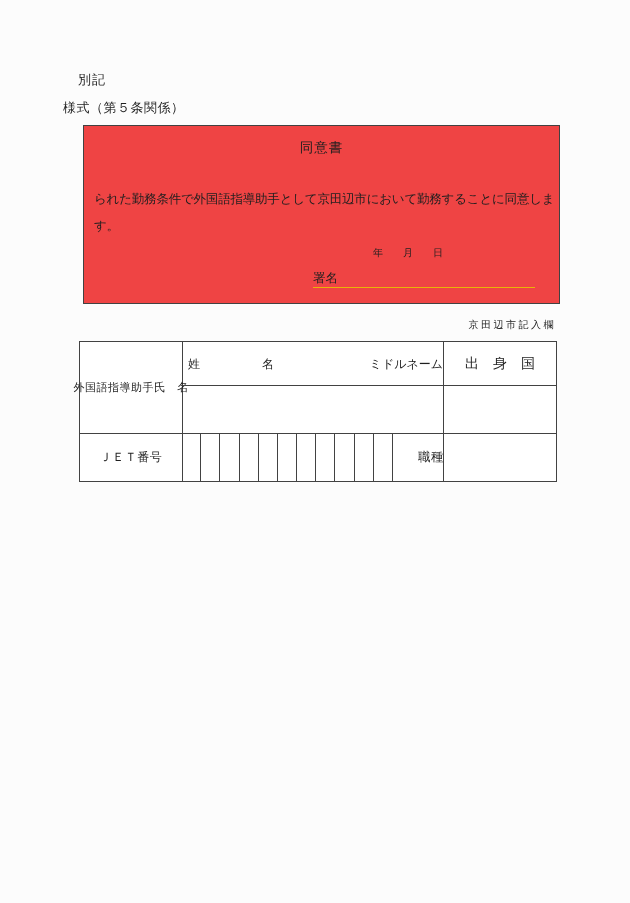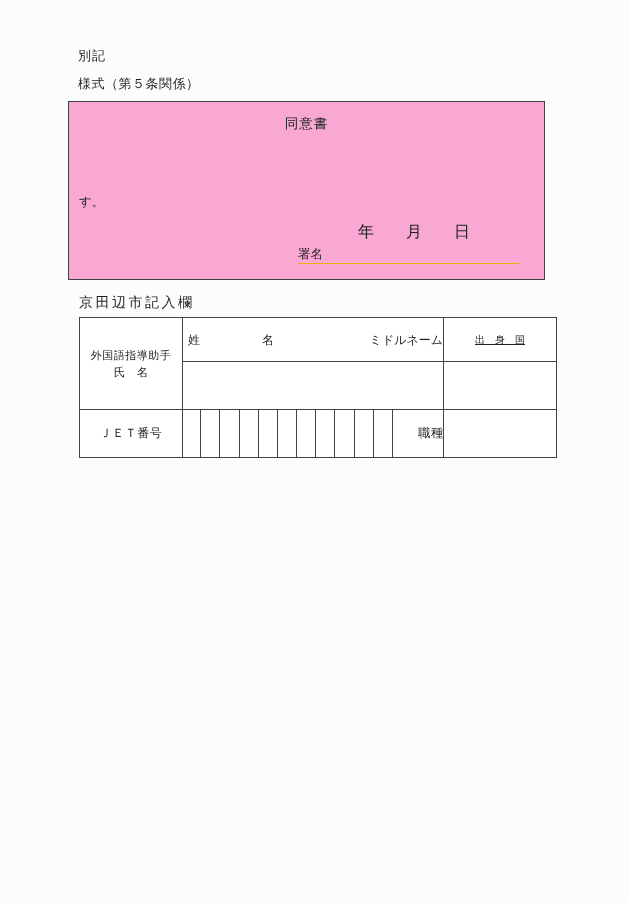--- a/index.html
+++ b/index.html
@@ -11,98 +11,99 @@
   html, body {
     width: 630px; height: 903px;
     background: var(--bg-color);
     font-family: "Liberation Serif", "DejaVu Serif", serif;
     color: var(--text-color);
   }
   .page {
     position: relative;
     width: 630px; height: 647px;
     overflow: hidden;
+    margin-top: 24px;
   }
 
   
   .appendix-label {
     position: absolute; left: 78px; top: 47px;
     font-size: 13px; letter-spacing: 1px; white-space: nowrap;
   }
   .form-ref-label {
-    position: absolute; left: 78px; top: 75px;
+    position: absolute; left: 63px; top: 75px;
     font-size: 13px; letter-spacing: 0.5px; white-space: nowrap;
   }
 
   
   .consent-box {
-    position: absolute; left: 68px; top: 101px;
+    position: absolute; left: 83px; top: 101px;
     width: 477px; height: 179px;
     border: 1px solid var(--border-color);
-    background: #f9a8d4;
+    background: #ef4444;
   }
   .consent-title {
     position: absolute; left: 0; top: 13px; width: 100%;
     text-align: center; font-size: 13.5px; letter-spacing: 1px;
   }
   .consent-line {
     position: absolute; left: 10px; right: 4px;
     font-size: 12.5px; letter-spacing: -0.2px;
     white-space: nowrap; overflow: visible;
   }
   .consent-line-0 { top: 38px; }
   .consent-line-1 { top: 65px; }
   .consent-line-2 { top: 92px; }
   .date-line {
     position: absolute; left: 289px; top: 120px;
-    font-size: 16px; white-space: nowrap;
+    font-size: 10px; white-space: nowrap;
   }
   .signature-line {
     position: absolute; left: 229px; top: 144px;
     width: 222px; height: 18px;
     border-bottom: 1px solid #eab308;
     font-size: 12.5px;
   }
 
   
   .city-heading {
     position: absolute; left: 79px; top: 294px; width: 477px;
-    text-align: left; font-size: 14px; letter-spacing: 2.5px;
+    text-align: right; font-size: 10px; letter-spacing: 2.5px;
     white-space: nowrap;
   }
   .city-table {
     position: absolute; left: 79px; top: 317px;
     width: 478px; height: 141px;
     border: 1px solid var(--border-color);
     background: #fff;
     display: grid;
     grid-template-columns: 103px 261px auto;
     grid-template-rows: 44px 48px auto;
     font-size: 12.5px;
   }
   .cell {
     display: flex; align-items: center; justify-content: center;
   }
   .br { border-right: 1px solid var(--border-color); }
   .bb { border-bottom: 1px solid var(--border-color); }
 
-  .cell-assistant { grid-column: 1; grid-row: 1 / 3; flex-direction: column; line-height: 17px; }
+  .cell-assistant { grid-column: 1; grid-row: 1 / 3; flex-direction: row; line-height: 17px; }
   .assistant-line1 { font-size: 11px; letter-spacing: 0.5px; white-space: nowrap; }
   .assistant-line2 { font-size: 11.5px; white-space: nowrap; }
 
   .cell-name-header { grid-column: 2; grid-row: 1; position: relative; }
   .cell-name-header span {
     position: absolute; top: 50%; transform: translateY(-50%);
     font-size: 12px; white-space: nowrap;
   }
   .hdr-surname { left: 5px; }
   .hdr-given   { left: 79px; }
   .hdr-middle  { right: 0; }
 
-  .cell-country-header { grid-column: 3; grid-row: 1; font-size: 10px; white-space: nowrap; text-decoration: underline; }
+  .cell-country-header { grid-column: 3; grid-row: 1; font-size: 14px; white-space: nowrap; }
   .cell-name-entry     { grid-column: 2; grid-row: 2; }
   .cell-country-entry  { grid-column: 3; grid-row: 2; }
 
   .cell-jet-label { grid-column: 1; grid-row: 3; font-size: 12px; letter-spacing: 0.5px; white-space: nowrap; font-family: Liberation Serif, serif; }
   .cell-jet-row   { grid-column: 2; grid-row: 3; display: flex; align-items: stretch; padding: 0; gap: 25px; }
   .jet-boxes { display: flex; height: 100%; }
   .jet-box { width: 19.18px; border-right: 1px solid var(--border-color); }
   .job-label-cell { flex: 1; display: flex; align-items: center; justify-content: center; }
   .job-label { font-size: 12.5px; letter-spacing: 0.5px; white-space: nowrap; }
   .cell-job-entry { grid-column: 3; grid-row: 3; }
@@ -111,20 +112,21 @@
 <body>
 
 <div class="page">
 
   <div class="appendix-label">別記</div>
 
   <div class="form-ref-label">様式（第５条関係）</div>
 
   <div class="consent-box">
     <div class="consent-title">同意書</div>
+    <div class="consent-line consent-line-1">られた勤務条件で外国語指導助手として京田辺市において勤務することに同意しま</div>
     <div class="consent-line consent-line-2">す。</div>
     <div class="date-line">年　　月　　日</div>
     <div class="signature-line">
       <span>署名</span>
     </div>
   </div>
 
   <div class="city-heading">京田辺市記入欄</div>
 
   <div class="city-table">

